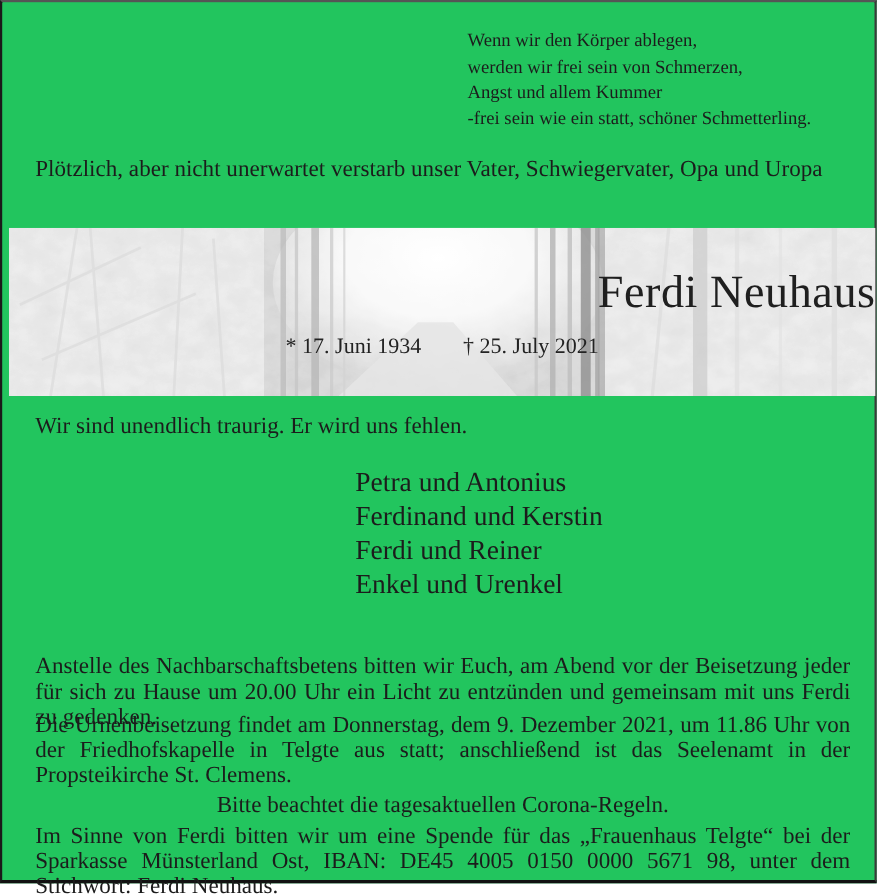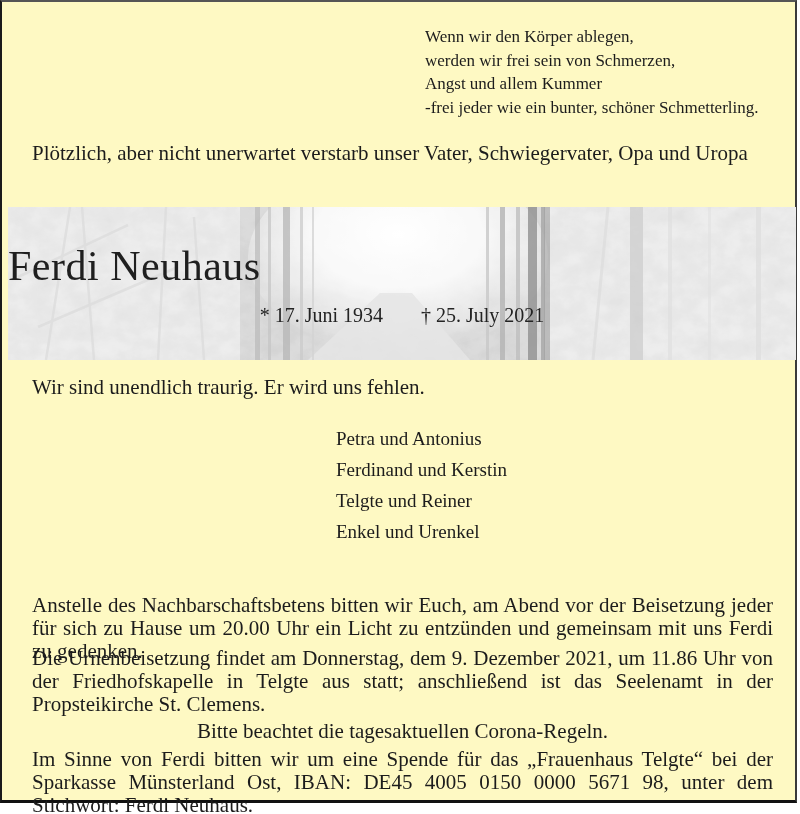--- a/index.html
+++ b/index.html
@@ -11,54 +11,54 @@
     color: #1c1c1c;
   }
   .page {
     position: absolute; left: 0; top: 0;
     box-sizing: border-box;
     width: 797px; height: 803px;
     border-top: 2px solid #555555;
     border-left: 2px solid #1a1a1a;
     border-right: 2px solid #3a3a3a;
     border-bottom: 3px solid #111111;
-    background: #fef9c3;
+    background: #22c55e;
   }
   .verse {
     position: absolute; left: 423px; top: 23px;
     font-size: 17px; line-height: 23.5px;
     white-space: nowrap;
   }
   .intro {
     position: absolute; left: 30px; top: 137px; width: 741px;
     font-size: 21px; line-height: 28px;
     text-align: justify; margin: 0;
   }
   .banner {
     position: absolute; left: 6px; top: 205px;
     width: 788px; height: 153px; overflow: hidden;
   }
   .banner svg { position: absolute; left: 0; top: 0; }
   .deceased-name {
     position: absolute; left: 0; top: 36px; width: 100%;
-    text-align: left; font-size: 42px; line-height: 46px;
+    text-align: right; font-size: 42px; line-height: 46px;
     color: #1f1f1f; letter-spacing: 0.5px;
   }
   .dates-row {
     position: absolute; left: 0; top: 97px; width: 100%;
     display: flex; justify-content: center; gap: 38px;
     font-size: 20px; color: #232323;
   }
   .grief {
     position: absolute; left: 30px; top: 373px;
     font-size: 21px; margin: 0; white-space: nowrap;
   }
   .mourners {
-    position: absolute; left: 334px; top: 421px;
-    font-size: 19px; line-height: 31px;
+    position: absolute; left: 321px; top: 421px;
+    font-size: 25px; line-height: 31px;
   }
   .trauer {
     position: absolute; left: 30px; top: 562px;
     font-size: 17px; margin: 0; white-space: pre;
   }
   .bodypara {
     position: absolute; left: 30px; width: 741px;
     font-size: 21px; line-height: 23px;
     text-align: justify; margin: 0;
   }
@@ -69,21 +69,21 @@
 </style>
 </head>
 <body>
 
 <div class="page">
 
   <div class="verse">
     <div>Wenn wir den Körper ablegen,</div>
     <div>werden wir frei sein von Schmerzen,</div>
     <div>Angst und allem Kummer</div>
-    <div>-frei jeder wie ein bunter, schöner Schmetterling.</div>
+    <div>-frei sein wie ein statt, schöner Schmetterling.</div>
   </div>
 
   <p class="intro">Plötzlich, aber nicht unerwartet verstarb unser Vater, Schwiegervater, Opa und Uropa</p>
 
   <div class="banner">
     <svg width="788" height="153" viewBox="0 0 788 153" preserveAspectRatio="none">
       <defs>
         <filter id="fol" x="-2%" y="-2%" width="104%" height="104%">
           <feTurbulence type="fractalNoise" baseFrequency="0.045 0.06" numOctaves="4" seed="11" result="t"></feTurbulence>
           <feColorMatrix in="t" type="luminanceToAlpha" result="a"></feColorMatrix>
@@ -140,21 +140,21 @@
       <span>* 17. Juni 1934</span>
       <span>† 25. July 2021</span>
     </div>
   </div>
 
   <p class="grief">Wir sind unendlich traurig. Er wird uns fehlen.</p>
 
   <div class="mourners">
     <div>Petra und Antonius</div>
     <div>Ferdinand und Kerstin</div>
-    <div>Telgte und Reiner</div>
+    <div>Ferdi und Reiner</div>
     <div>Enkel und Urenkel</div>
   </div>
 
 
   <p class="bodypara p-anstelle">Anstelle des Nachbarschaftsbetens bitten wir Euch, am Abend vor der Beisetzung jeder für sich zu Hause um 20.00 Uhr ein Licht zu entzünden und gemeinsam mit uns Ferdi zu gedenken.</p>
   <p class="bodypara p-urnen">Die Urnenbeisetzung findet am Donnerstag, dem 9. Dezember 2021, um 11.86 Uhr von der Friedhofskapelle in Telgte aus statt; anschließend ist das Seelenamt in der Propsteikirche St. Clemens.</p>
   <p class="bodypara p-corona">Bitte beachtet die tagesaktuellen Corona-Regeln.</p>
   <p class="bodypara p-spende">Im Sinne von Ferdi bitten wir um eine Spende für das „Frauenhaus Telgte“ bei der Sparkasse Münsterland Ost, IBAN: DE45 4005 0150 0000 5671 98, unter dem Stichwort: Ferdi Neuhaus.</p>
 
 </div>

